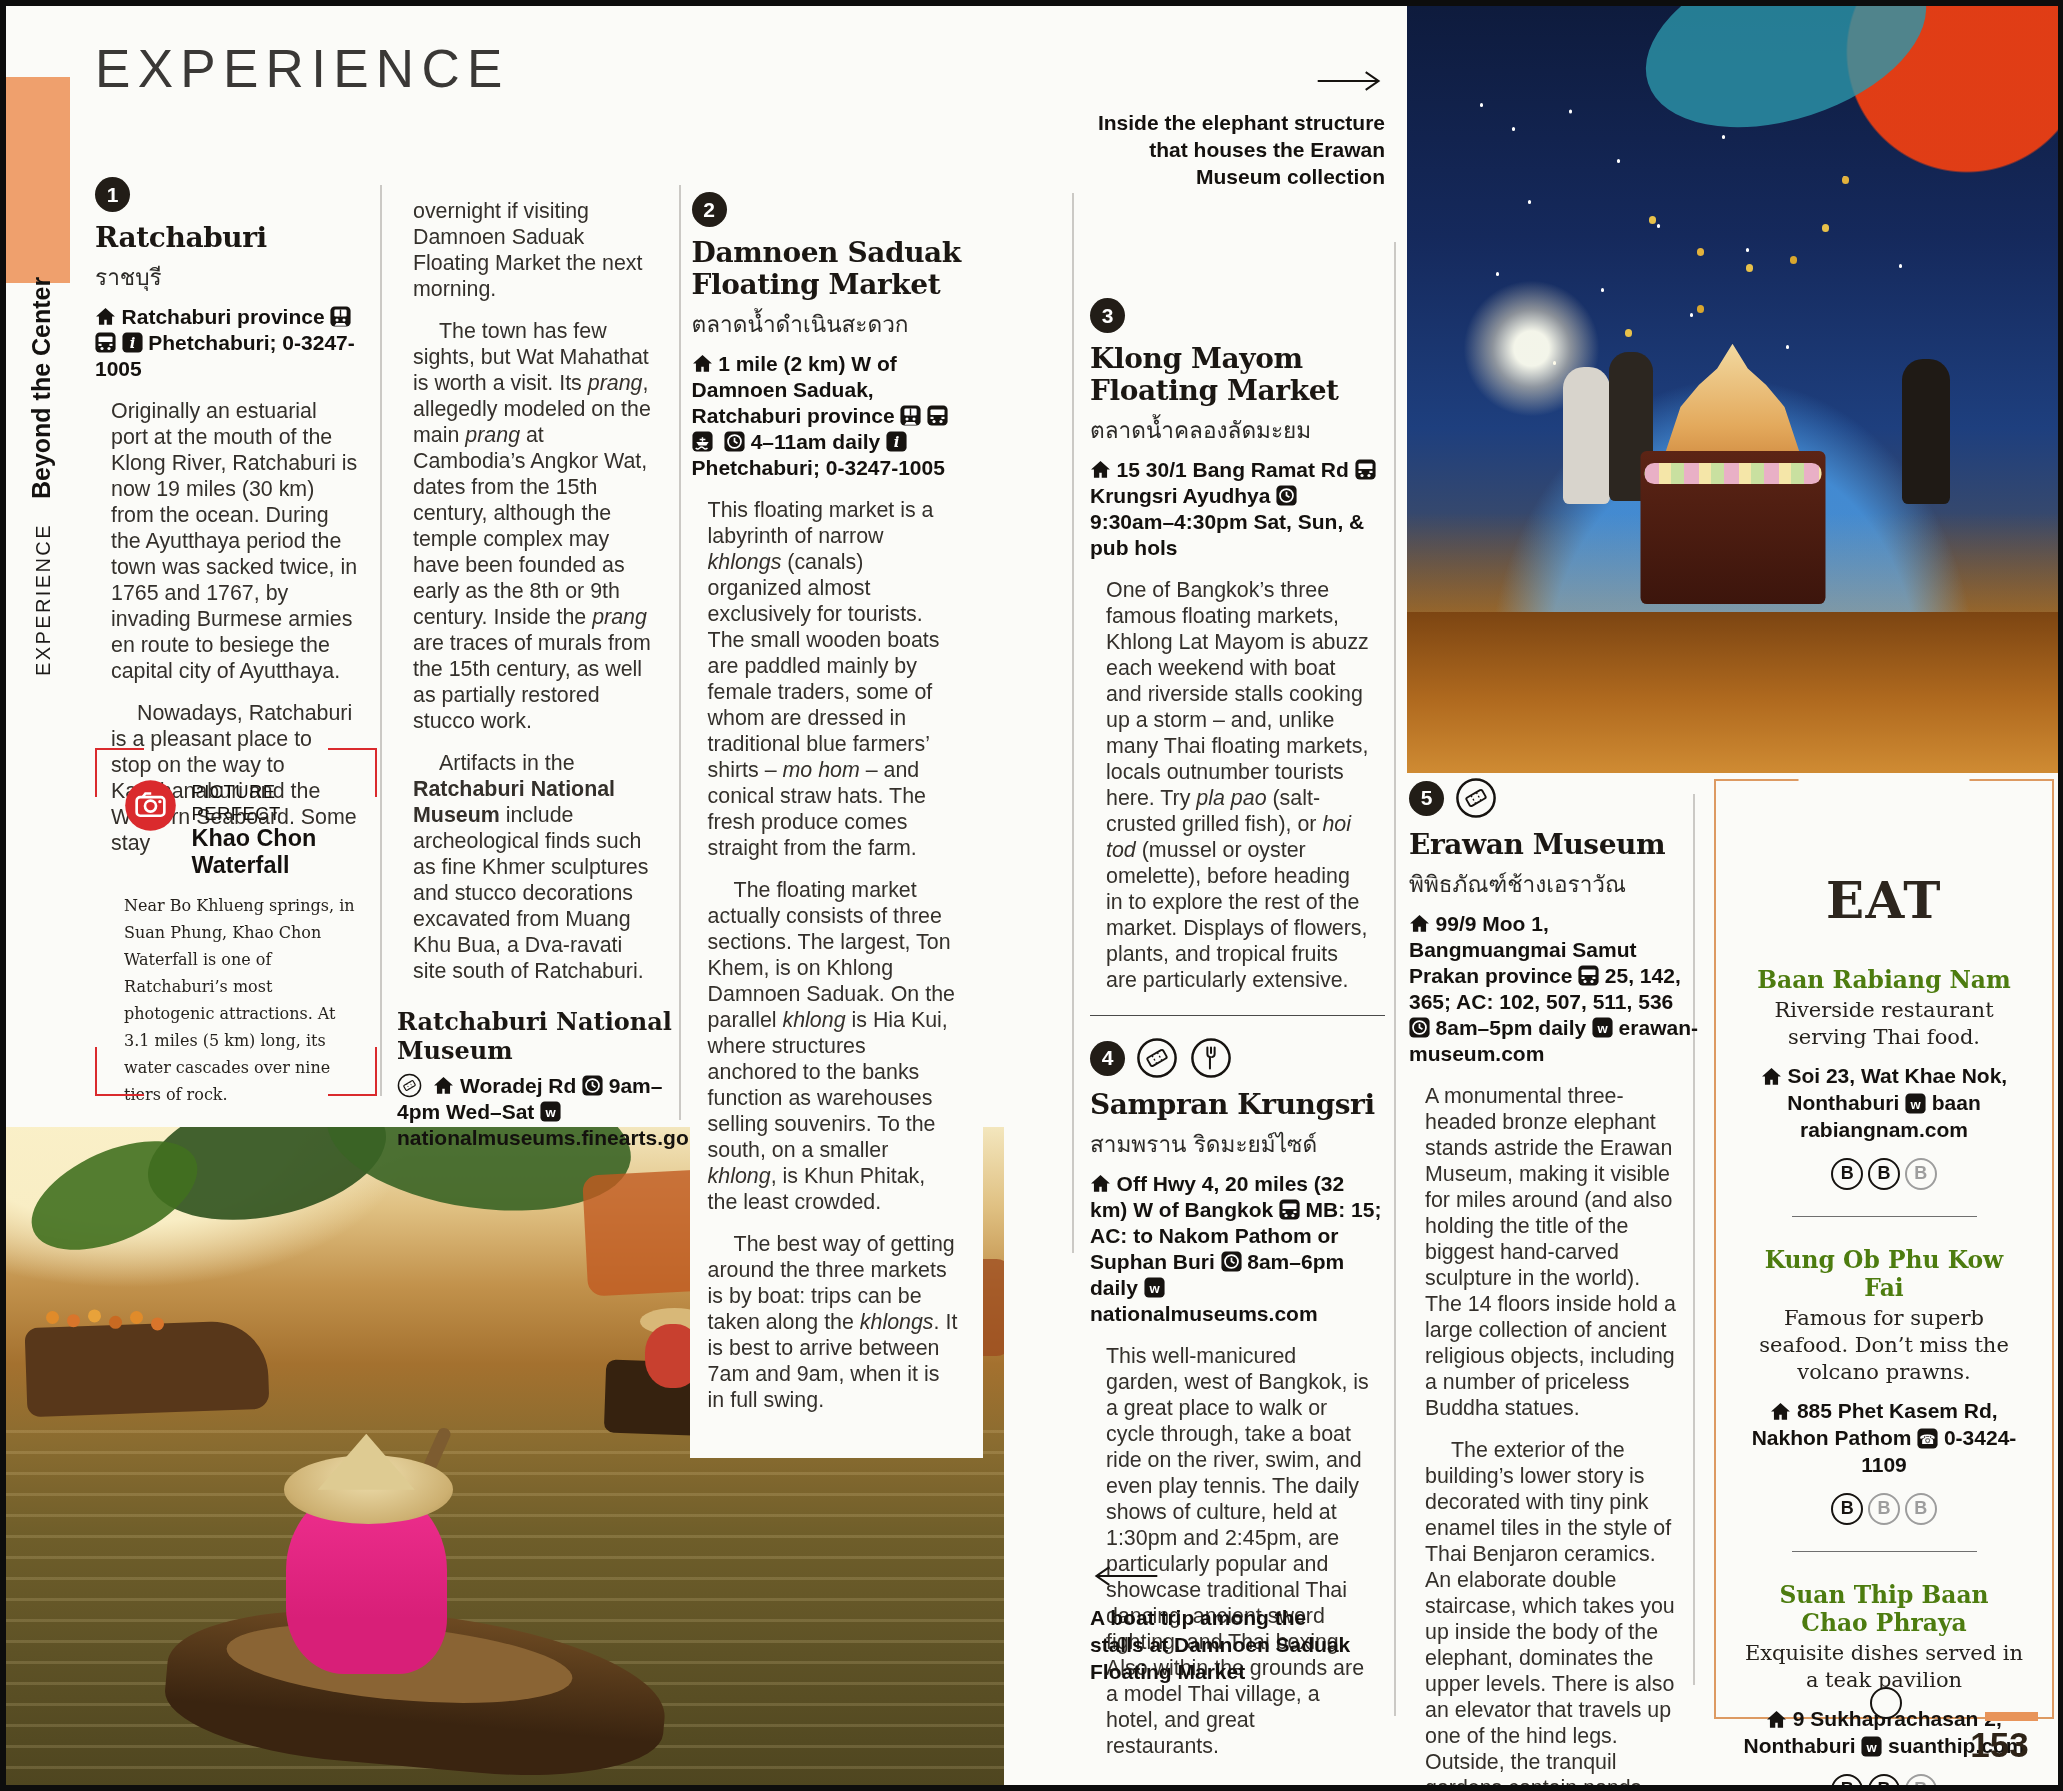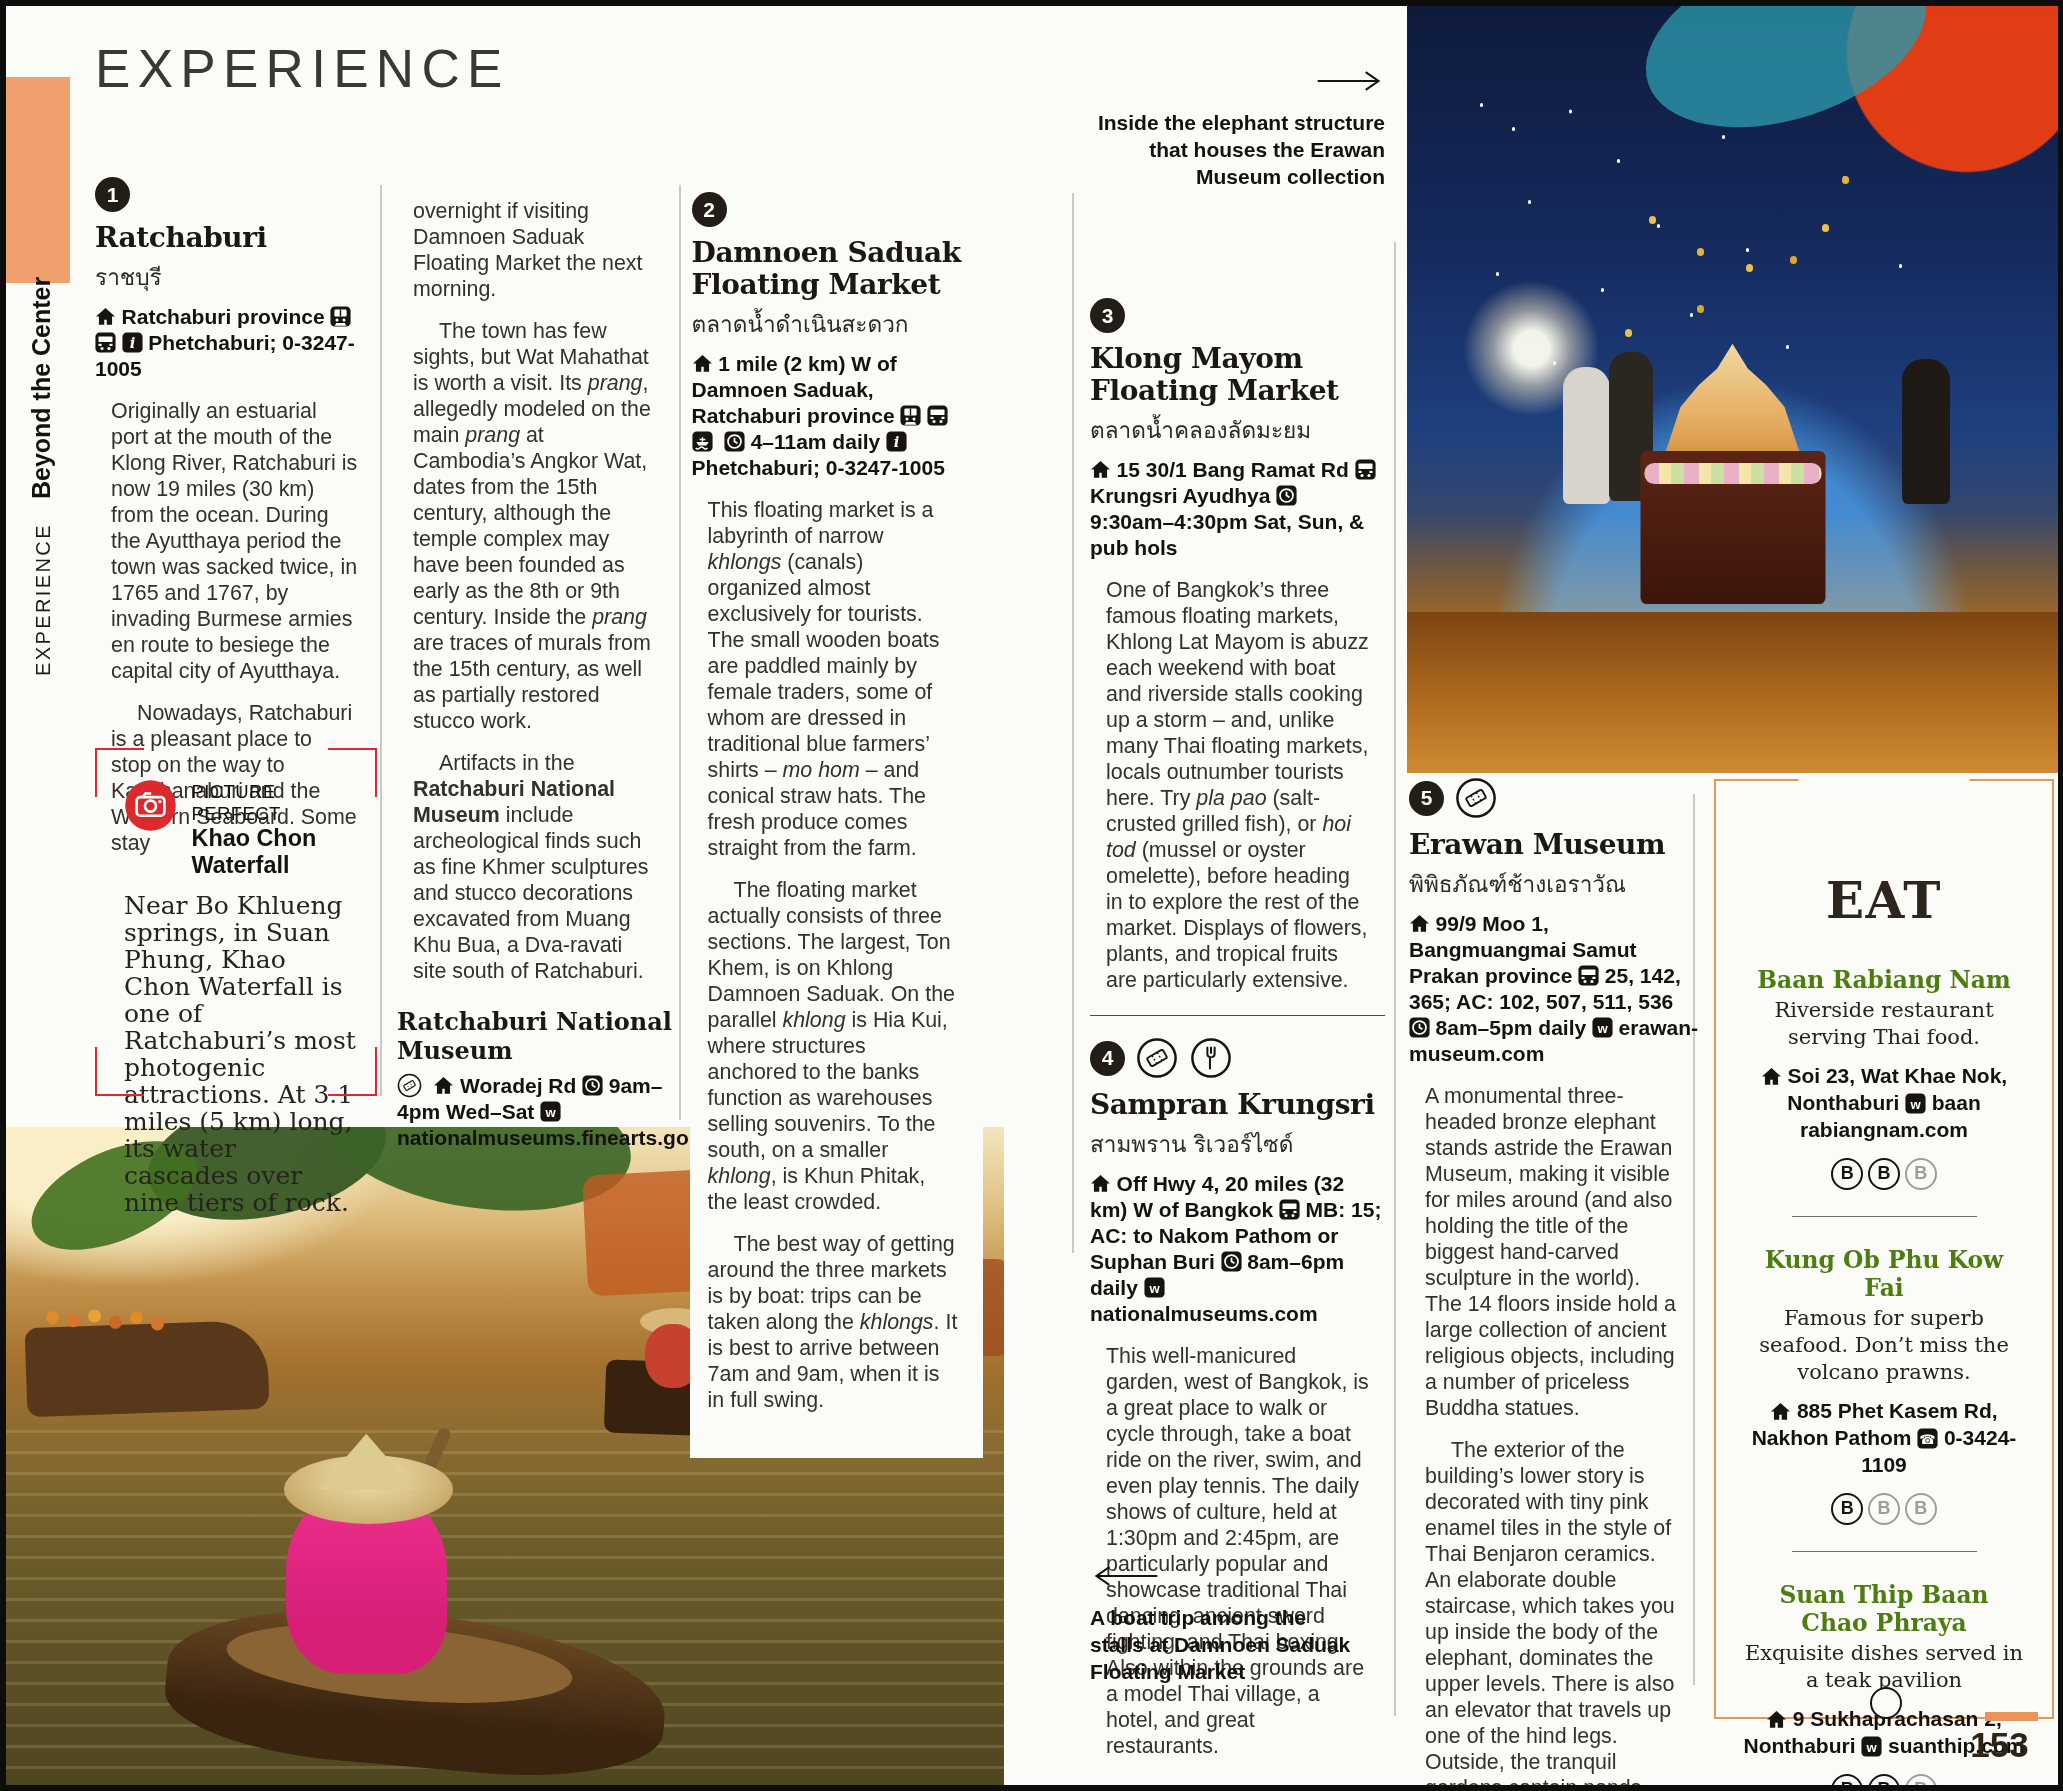--- a/index.html
+++ b/index.html
@@ -55,21 +55,21 @@
   .pc{position:absolute;width:47px;height:47px;border:0 solid #da2a2d;}
   .pc.tl{left:0;top:0;border-left-width:2.4px;border-top-width:2.4px;}
   .pc.tr{right:0;top:0;border-right-width:2.4px;border-top-width:2.4px;}
   .pc.bl{left:0;bottom:0;border-left-width:2.4px;border-bottom-width:2.4px;}
   .pc.br{right:0;bottom:0;border-right-width:2.4px;border-bottom-width:2.4px;}
   .pp-head{display:flex;gap:14.5px;align-items:flex-start;}
   .pp-cam{width:53px;height:53px;flex:none;}
   .pp-cam svg{width:100%;height:100%;}
   .pp-label{font-size:18.5px;line-height:22px;letter-spacing:0.4px;color:#16130f;margin-top:1.6px;}
   .pp-title{font-weight:bold;font-size:23.4px;line-height:27px;color:#14110e;}
-  .pp-body{font-family:"DejaVu Serif",serif;font-size:25px;line-height:27px;color:#26221d;margin-top:13px;}
+  .pp-body{font-family:"DejaVu Serif",serif;font-size:16px;line-height:27px;color:#26221d;margin-top:13px;}
 
   
   #eatbox{position:absolute;left:1714px;top:779px;width:340px;height:940px;z-index:6;
           border:2.4px solid #dd9a62;box-sizing:border-box;}
   .egap{position:absolute;width:171px;height:2.4px;left:50%;transform:translateX(-50%);background:#fbfbf8;}
   .egap.t{top:-2.4px;} .egap.b{bottom:-2.4px;}
   .eat-title{font-family:"DejaVu Serif",serif;font-weight:bold;font-size:50px;line-height:50px;
              letter-spacing:1.6px;text-align:center;color:#2d261e;margin:95px 0 40px;}
   .eat-entry{text-align:center;padding:0 27px;}
   .eat-name{font-family:"DejaVu Serif",serif;font-weight:bold;font-size:23.4px;line-height:28px;color:#4d7c0f;}
@@ -356,21 +356,21 @@
               <rect x="12.5" y="17" width="19" height="10" rx="1.8" fill="none" stroke="#161310" stroke-width="2"></rect>
               <path d="M18.8 17v10M25.2 17v10" stroke="#161310" stroke-width="1.4" stroke-dasharray="2 2.2"></path>
             </g>
           </svg></span>
         <span class="cic"><svg viewBox="0 0 44 44">
             <circle cx="22" cy="22" r="19.5" fill="none" stroke="#161310" stroke-width="2.6"></circle>
             <path d="M18.2 11v6.8c0 2 1.6 3 2.7 3.2V33M22 11v5.8M25.8 11v6.8c0 2-1.6 3-2.7 3.2" fill="none" stroke="#161310" stroke-width="2.1" stroke-linecap="round"></path>
           </svg></span>
       </div>
       <h3 class="heading">Sampran Krungsri</h3>
-      <div class="thai">สามพราน ริเวอร์ไซด์</div>
+      <div class="thai">สามพราน ริดมะยม์ไซด์</div>
       <div class="infoline"><span class="ic"><svg viewBox="0 0 24 24">
             <path fill="#161310" d="M12 2.2 1.2 12h3.3v9.3h6.1v-5.6h2.8v5.6h6.1V12h3.3z"></path>
           </svg></span><span>Off Hwy 4, 20 miles (32 km) W of Bangkok </span><span class="ic"><svg viewBox="0 0 24 24">
             <rect x="0.5" y="0.5" width="23" height="23" rx="5" fill="#161310"></rect>
             <rect x="4" y="5" width="16" height="6.5" rx="1" fill="#fff"></rect>
             <rect x="4" y="13.5" width="3.5" height="2.5" fill="#fff"></rect>
             <rect x="16.5" y="13.5" width="3.5" height="2.5" fill="#fff"></rect>
             <circle cx="8" cy="18.8" r="1.8" fill="#fff"></circle>
             <circle cx="16" cy="18.8" r="1.8" fill="#fff"></circle>
           </svg></span><span>MB: 15; AC: to Nakom Pathom or Suphan Buri </span><span class="ic"><svg viewBox="0 0 24 24">

